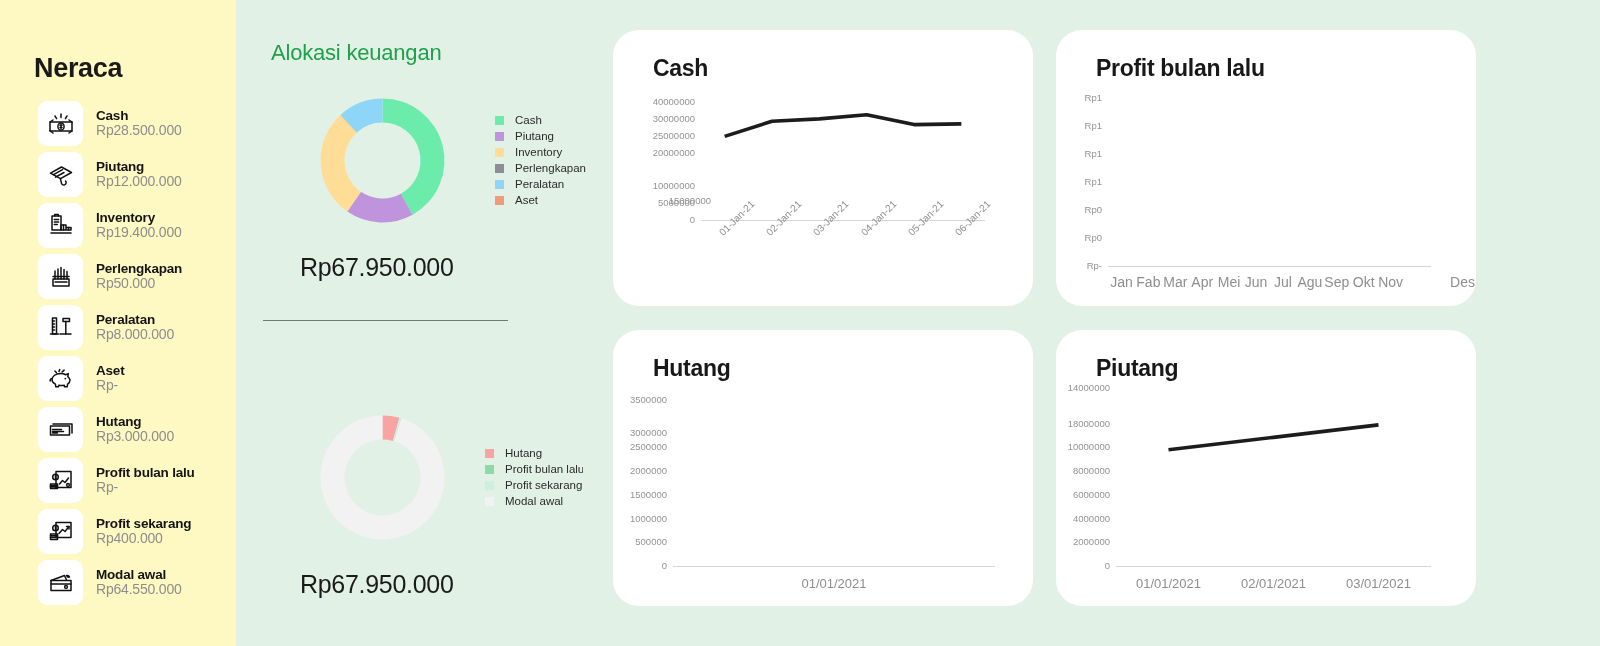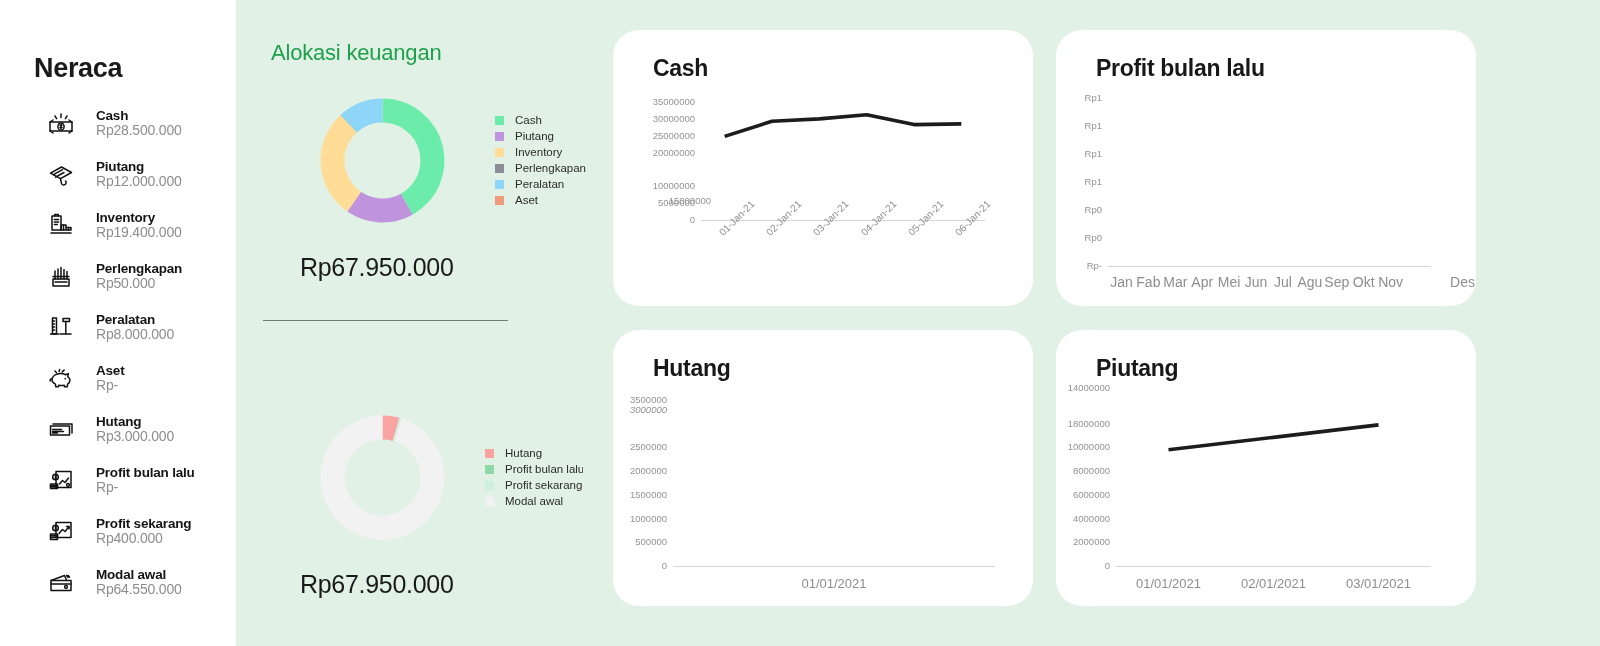--- a/index.html
+++ b/index.html
@@ -7,21 +7,21 @@
     width: 1600px; height: 646px;
     font-family: "Liberation Sans", sans-serif;
     overflow: hidden;
   }
   body { background: #e2f1e6; position: relative; }
 
   
   #sidebar {
     position: absolute; left: 0; top: 0;
     width: 236px; height: 646px;
-    background: #ffffff;
+    background: #fef9c3;
   }
   #sidebar-title {
     position: absolute; left: 34px; top: 53px;
     font-size: 27px; font-weight: bold; color: #1a1a1a;
     letter-spacing: -0.3px;
   }
   #sidebar-list { position: absolute; left: 38px; top: 101px; }
   .side-item {
     display: flex; align-items: center;
     height: 45px; margin-bottom: 6px;
@@ -351,21 +351,21 @@
       <div class="legend-row">
         <span class="legend-swatch" style="background: rgb(242, 242, 242);"></span>
         <span class="legend-label">Modal awal</span>
       </div>
     </div>
 </div>
 
 <div class="card" id="card-cash">
   <div class="card-title">Cash</div>
   <div class="plot" id="plot-cash">
-      <div class="ytick" style="left: 10px; width: 72px; top: 66px;">35000000</div>
+      <div class="ytick" style="left: 10px; width: 72px; top: 66px;">40000000</div>
       <div class="ytick" style="left: 10px; width: 72px; top: 82.8571px;">30000000</div>
       <div class="ytick" style="left: 10px; width: 72px; top: 99.7143px;">25000000</div>
       <div class="ytick" style="left: 10px; width: 72px; top: 116.571px;">20000000</div>
       <div class="ytick" style="left: 26px; width: 72px; top: 133.429px; margin-top: 32px;">15000000</div>
       <div class="ytick" style="left: 10px; width: 72px; top: 150.286px;">10000000</div>
       <div class="ytick" style="left: 10px; width: 72px; top: 167.143px;">5000000</div>
       <div class="ytick" style="left: 10px; width: 72px; top: 184px;">0</div>
       <div class="axis-line" style="left: 88px; top: 190px; width: 284px;"></div>
       <div class="xtick-rot" style="left: 103.667px; top: 200px;">01-Jan-21</div>
       <div class="xtick-rot" style="left: 151px; top: 200px;">02-Jan-21</div>
@@ -402,21 +402,21 @@
       <div class="xtick" style="left: 252.708px; width: 110px; top: 244px;">Okt</div>
       <div class="xtick" style="left: 279.625px; width: 110px; top: 244px;">Nov</div>
       <div class="xtick" style="left: 306.542px; width: 110px; top: 244px; margin-left: 45px;">Des</div>
     </div>
 </div>
 
 <div class="card" id="card-hutang">
   <div class="card-title">Hutang</div>
   <div class="plot" id="plot-hutang">
       <div class="ytick" style="left: -18px; width: 72px; top: 64px;">3500000</div>
-      <div class="ytick" style="left: -18px; width: 72px; top: 74px; font-style: italic;">3000000</div>
+      <div class="ytick" style="left: -18px; width: 72px; top: 97px;">3000000</div>
       <div class="ytick" style="left: -18px; width: 72px; top: 111.429px;">2500000</div>
       <div class="ytick" style="left: -18px; width: 72px; top: 135.143px;">2000000</div>
       <div class="ytick" style="left: -18px; width: 72px; top: 158.857px;">1500000</div>
       <div class="ytick" style="left: -18px; width: 72px; top: 182.571px;">1000000</div>
       <div class="ytick" style="left: -18px; width: 72px; top: 206.286px;">500000</div>
       <div class="ytick" style="left: -18px; width: 72px; top: 230px;">0</div>
       <div class="axis-line" style="left: 60px; top: 236px; width: 322px;"></div>
       <div class="xtick-big" style="left: 166px; width: 110px; top: 246px;">01/01/2021</div>
     </div>
 </div>

